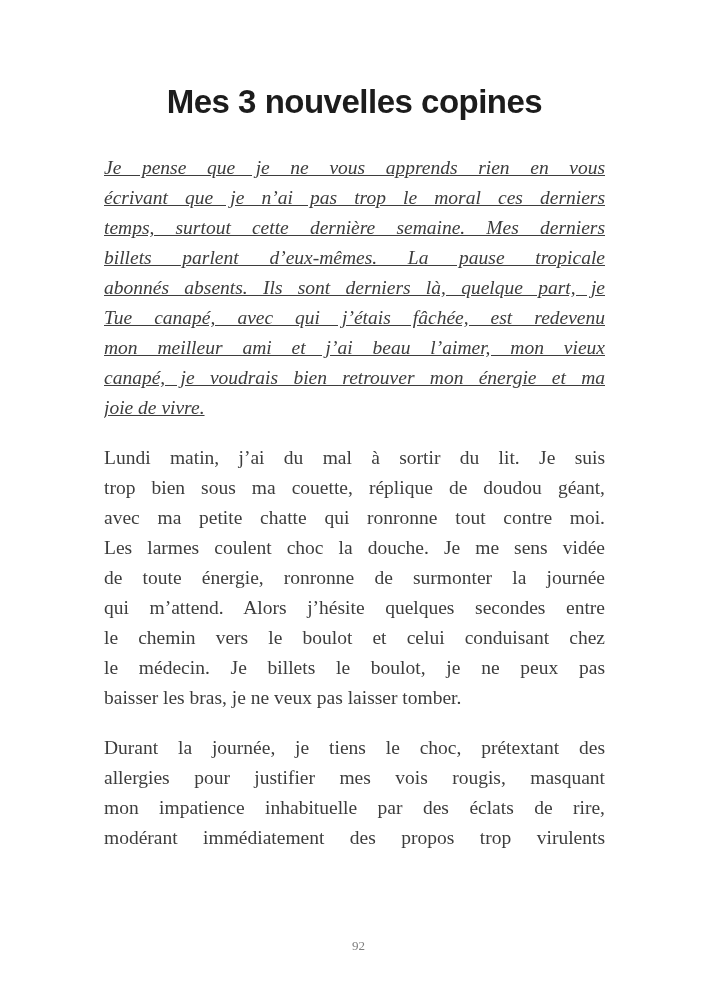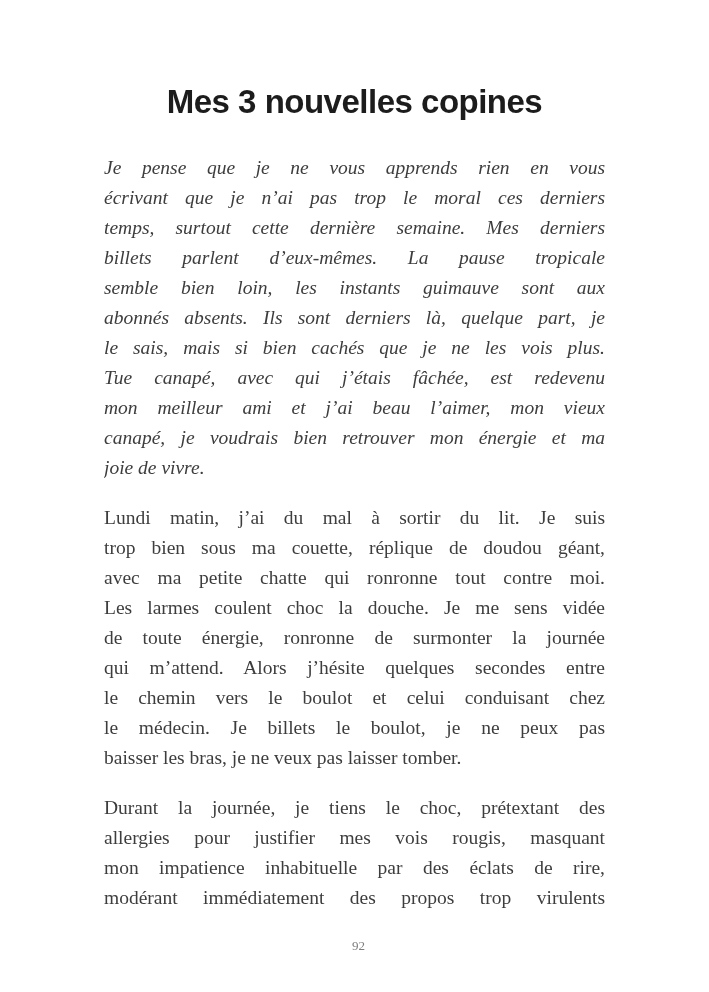--- a/index.html
+++ b/index.html
@@ -36,20 +36,21 @@
     margin-left: 104px;
   }
   .para {
     font-size: 19.5px;
     line-height: 30px;
     color: var(--color-body, #3d3d3d);
     margin: 0 0 20px 0;
   }
   .para.italic {
     font-style: italic;
+    text-decoration: underline;
   }
   .line {
     text-align: justify;
     text-align-last: justify;
     -moz-text-align-last: justify;
     height: 30px;
     overflow: hidden;
     white-space: normal;
   }
   .line.last {
@@ -70,23 +71,21 @@
 <body>
 
 <div class="page">
   <h1 class="title">Mes 3 nouvelles copines</h1>
   <div class="content">
       <div class="para italic">
         <div class="line">Je pense que je ne vous apprends rien en vous</div>
         <div class="line">écrivant que je n’ai pas trop le moral ces derniers</div>
         <div class="line">temps, surtout cette dernière semaine. Mes derniers</div>
         <div class="line">billets parlent d’eux-mêmes. La pause tropicale</div>
-        <div class="line">semble bien loin, les instants guimauve sont aux</div>
         <div class="line">abonnés absents. Ils sont derniers là, quelque part, je</div>
-        <div class="line">le sais, mais si bien cachés que je ne les vois plus.</div>
         <div class="line">Tue canapé, avec qui j’étais fâchée, est redevenu</div>
         <div class="line">mon meilleur ami et j’ai beau l’aimer, mon vieux</div>
         <div class="line">canapé, je voudrais bien retrouver mon énergie et ma</div>
         <div class="line last">joie de vivre.</div>
       </div>
       <div class="para">
         <div class="line">Lundi matin, j’ai du mal à sortir du lit. Je suis</div>
         <div class="line">trop bien sous ma couette, réplique de doudou géant,</div>
         <div class="line">avec ma petite chatte qui ronronne tout contre moi.</div>
         <div class="line">Les larmes coulent choc la douche. Je me sens vidée</div>

